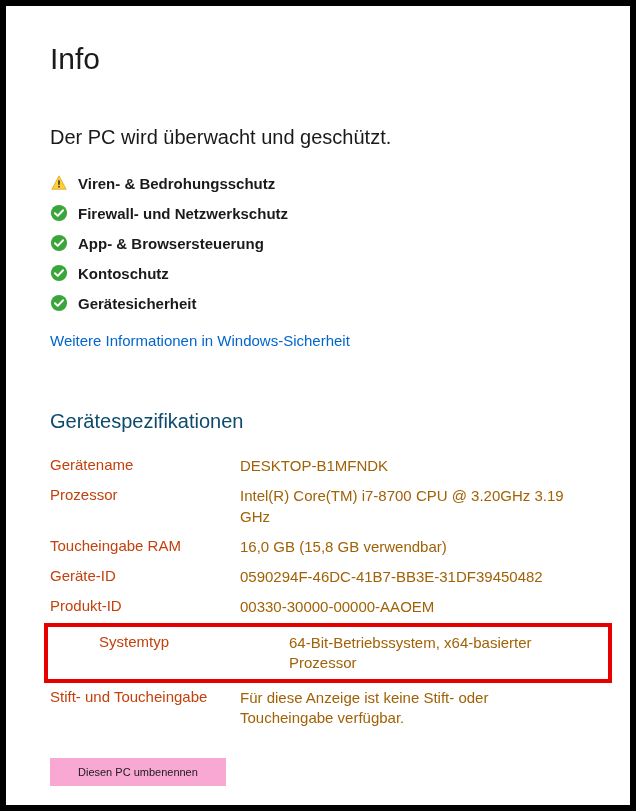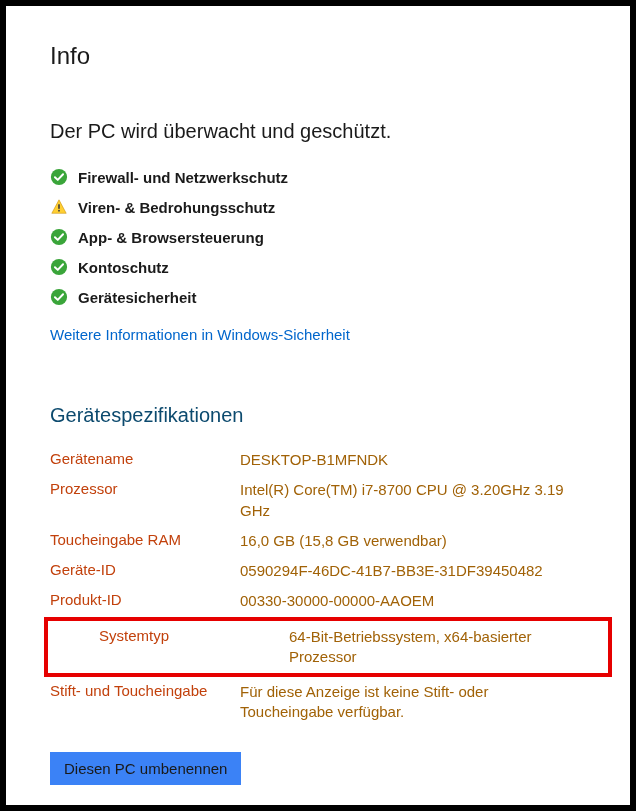--- a/index.html
+++ b/index.html
@@ -13,21 +13,21 @@
   .window-frame {
     width: 636px;
     height: 811px;
     background: #fff;
     border: 6px solid #000;
     box-shadow: 4px 4px 8px rgba(0,0,0,0.25);
     padding: 36px 44px 30px 44px;
     overflow: hidden;
   }
   .page-title {
-    font-size: 24px;
+    font-size: 30px;
     font-weight: 400;
     color: #1a1a1a;
     margin-bottom: 22px;
   }
   .security-heading {
     font-size: 20px;
     font-weight: 400;
     color: #1a1a1a;
     line-height: 1.3;
     margin-bottom: 18px;
@@ -94,57 +94,57 @@
   .highlight-box {
     border: 4px solid #e60000;
     margin-left: -6px;
     margin-right: -26px;
     padding: 3px 2px 3px 2px;
   }
   .highlight-box .specs-row { padding: 3px 0; }
   .highlight-box .specs-label { padding-left: 4px; flex: 0 0 194px; margin-left: 45px; }
   .rename-button {
     margin-top: 8px;
-    background: #3b82f6;
+    background: #f9a8d4;
     border: none;
-    padding: 8px 14px;
-    font-size: 15px;
+    padding: 8px 28px;
+    font-size: 11px;
     font-family: inherit;
     color: #1a1a1a;
     cursor: pointer;
   }
 </style>
 </head>
 <body>
 
 <div class="window-frame">
 
   <h1 class="page-title">Info</h1>
 
   <h2 class="security-heading">Der PC wird überwacht und geschützt.</h2>
 
   <ul class="security-list">
     <li class="security-item">
       <span class="icon">
         <svg viewBox="0 0 20 20" width="18" height="18">
-          <circle cx="10" cy="10" r="9" fill="#3aa53a"></circle>
-          <path d="M5.5 10.2 L8.6 13.2 L14.5 7" fill="none" stroke="#fff" stroke-width="2.2" stroke-linecap="round" stroke-linejoin="round"></path>
-        </svg>
-      </span>
-      <span class="label">Firewall- und Netzwerkschutz</span>
-    </li>
-    <li class="security-item">
-      <span class="icon">
-        <svg viewBox="0 0 20 20" width="18" height="18">
           <path d="M10 2 L18 17 L2 17 Z" fill="#ffcf33" stroke="#c78a00" stroke-width="0.6"></path>
           <rect x="9.1" y="7" width="1.8" height="5" fill="#3a3a3a"></rect>
           <rect x="9.1" y="13.2" width="1.8" height="1.8" fill="#3a3a3a"></rect>
         </svg>
       </span>
       <span class="label">Viren- &amp; Bedrohungsschutz</span>
+    </li>
+    <li class="security-item">
+      <span class="icon">
+        <svg viewBox="0 0 20 20" width="18" height="18">
+          <circle cx="10" cy="10" r="9" fill="#3aa53a"></circle>
+          <path d="M5.5 10.2 L8.6 13.2 L14.5 7" fill="none" stroke="#fff" stroke-width="2.2" stroke-linecap="round" stroke-linejoin="round"></path>
+        </svg>
+      </span>
+      <span class="label">Firewall- und Netzwerkschutz</span>
     </li>
     <li class="security-item">
       <span class="icon">
         <svg viewBox="0 0 20 20" width="18" height="18">
           <circle cx="10" cy="10" r="9" fill="#3aa53a"></circle>
           <path d="M5.5 10.2 L8.6 13.2 L14.5 7" fill="none" stroke="#fff" stroke-width="2.2" stroke-linecap="round" stroke-linejoin="round"></path>
         </svg>
       </span>
       <span class="label">App- &amp; Browsersteuerung</span>
     </li>

